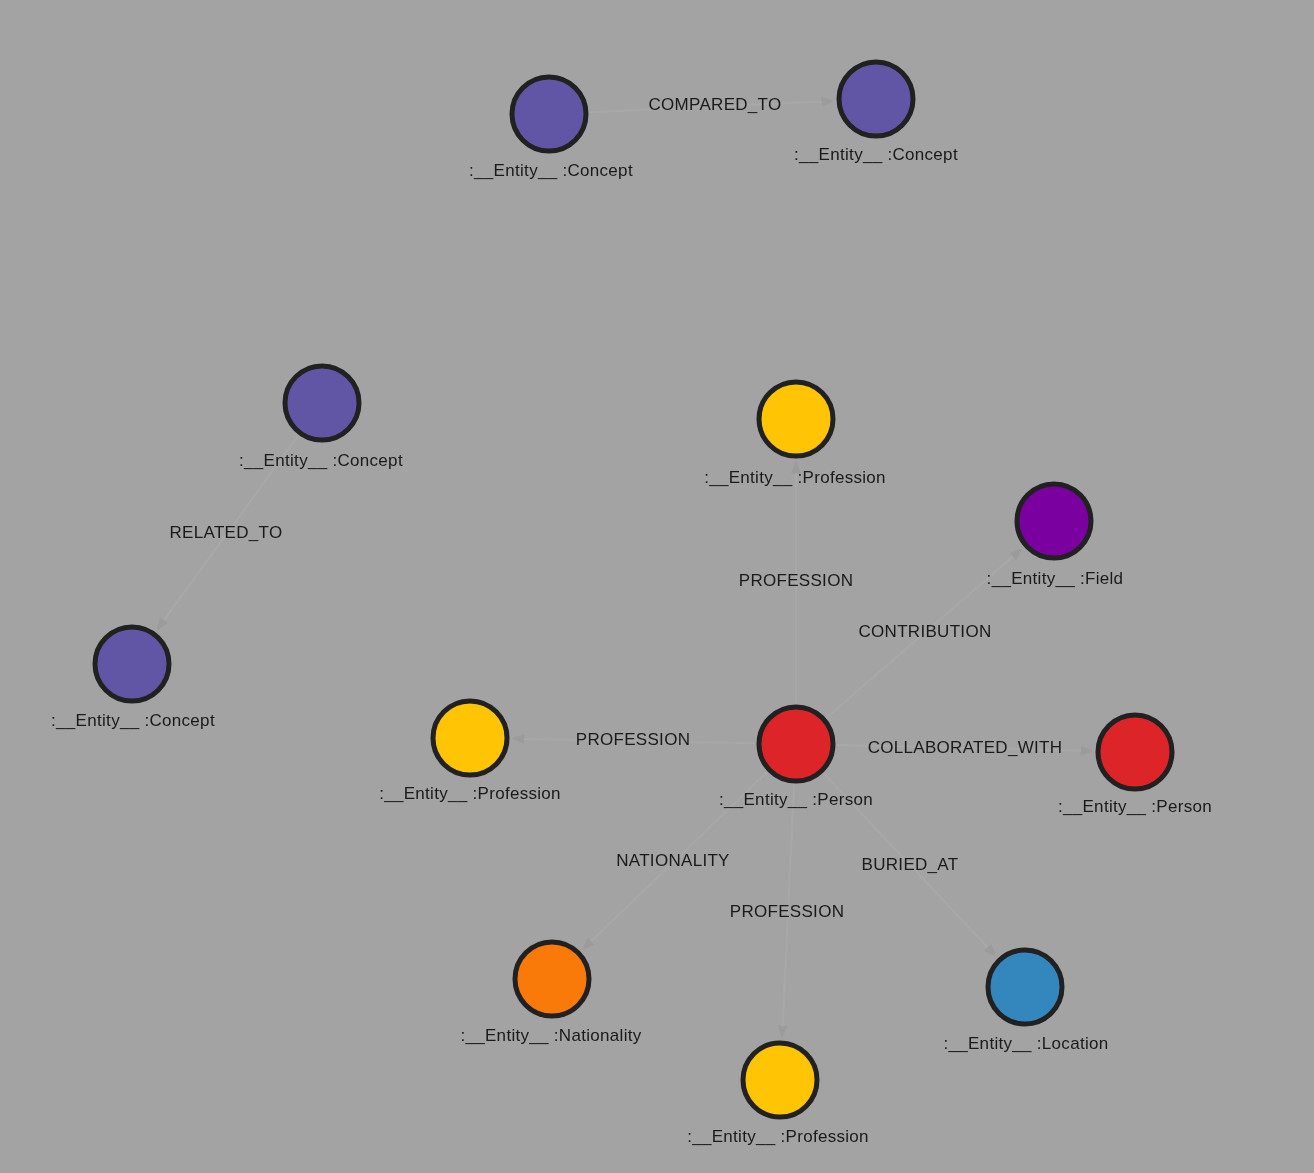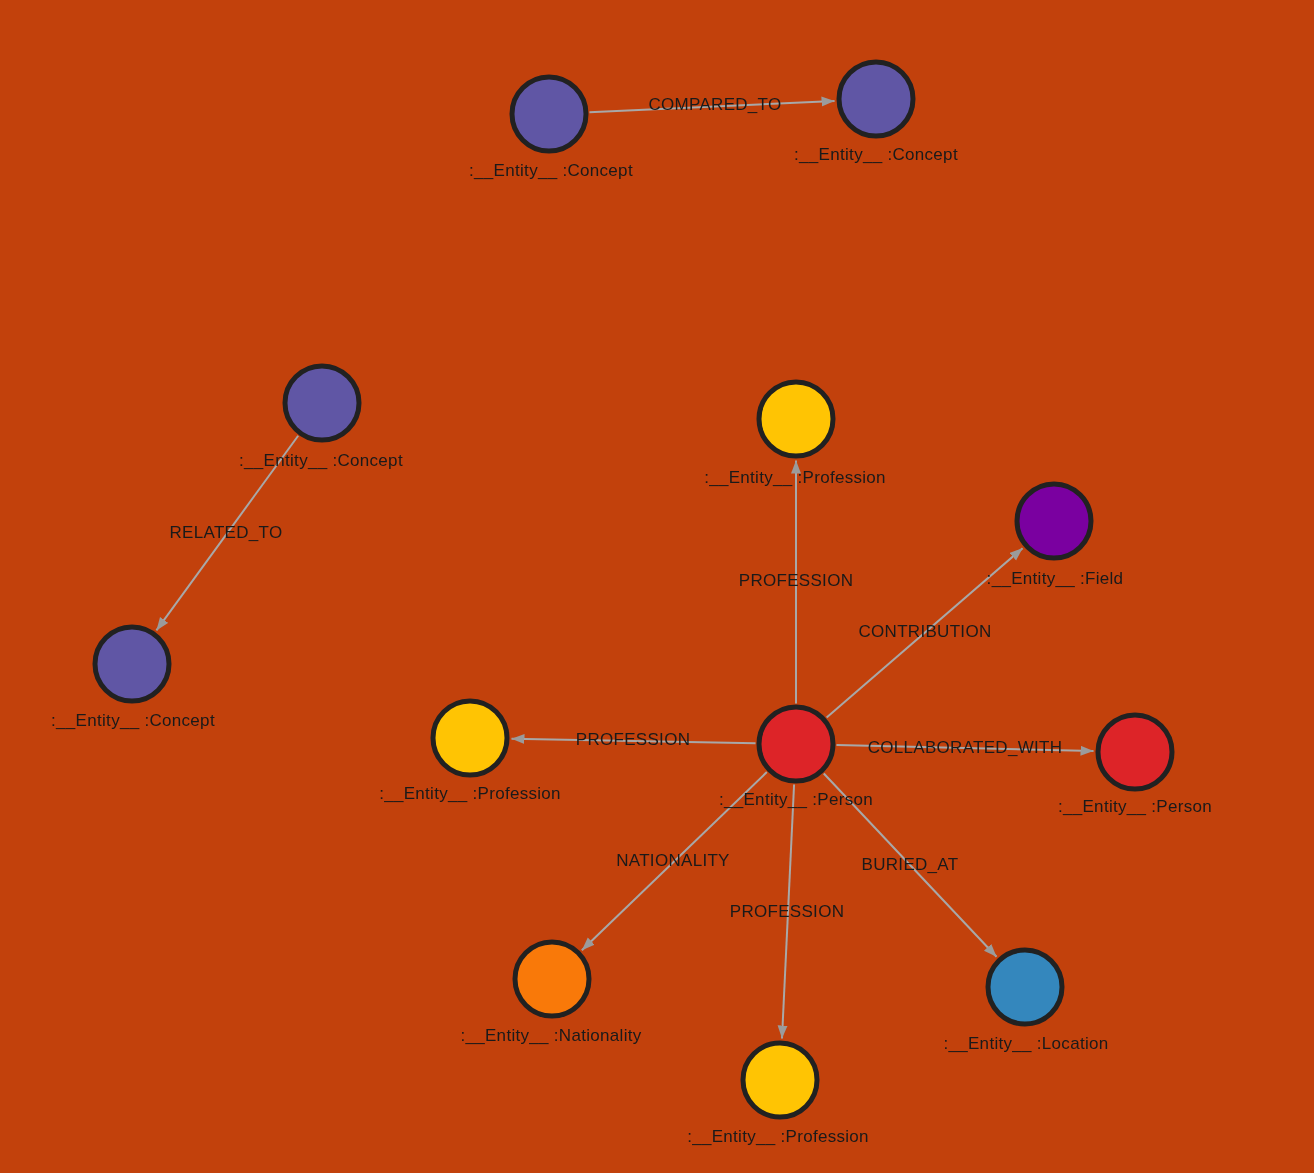--- a/index.html
+++ b/index.html
@@ -5,21 +5,21 @@
   html, body {
     margin: 0;
     padding: 0;
     background: #ffffff;
     font-family: "Liberation Sans", sans-serif;
   }
   #stage {
     position: relative;
     width: 1314px;
     height: 1173px;
-    background: #c2410c;
+    background: #a3a3a3;
     overflow: hidden;
   }
   svg text {
     font-family: "Liberation Sans", sans-serif;
     letter-spacing: 0.3px;
   }
   .node-caption {
     fill: #1a1a1a;
     text-anchor: middle;
   }

